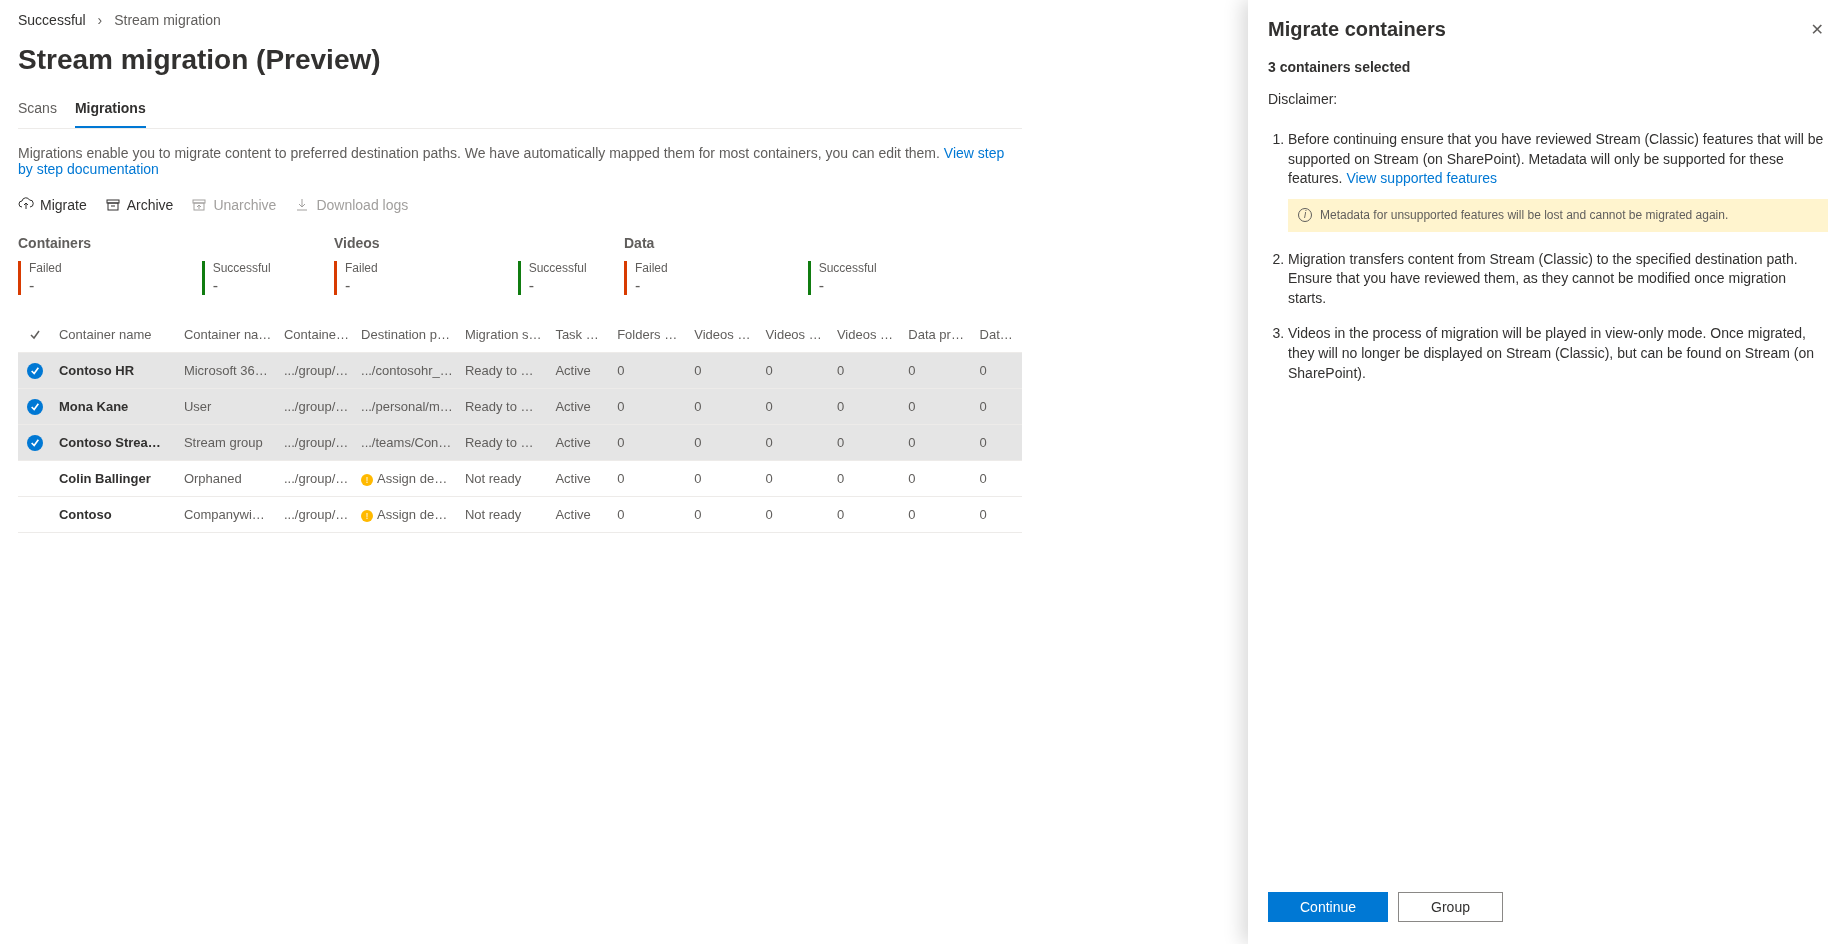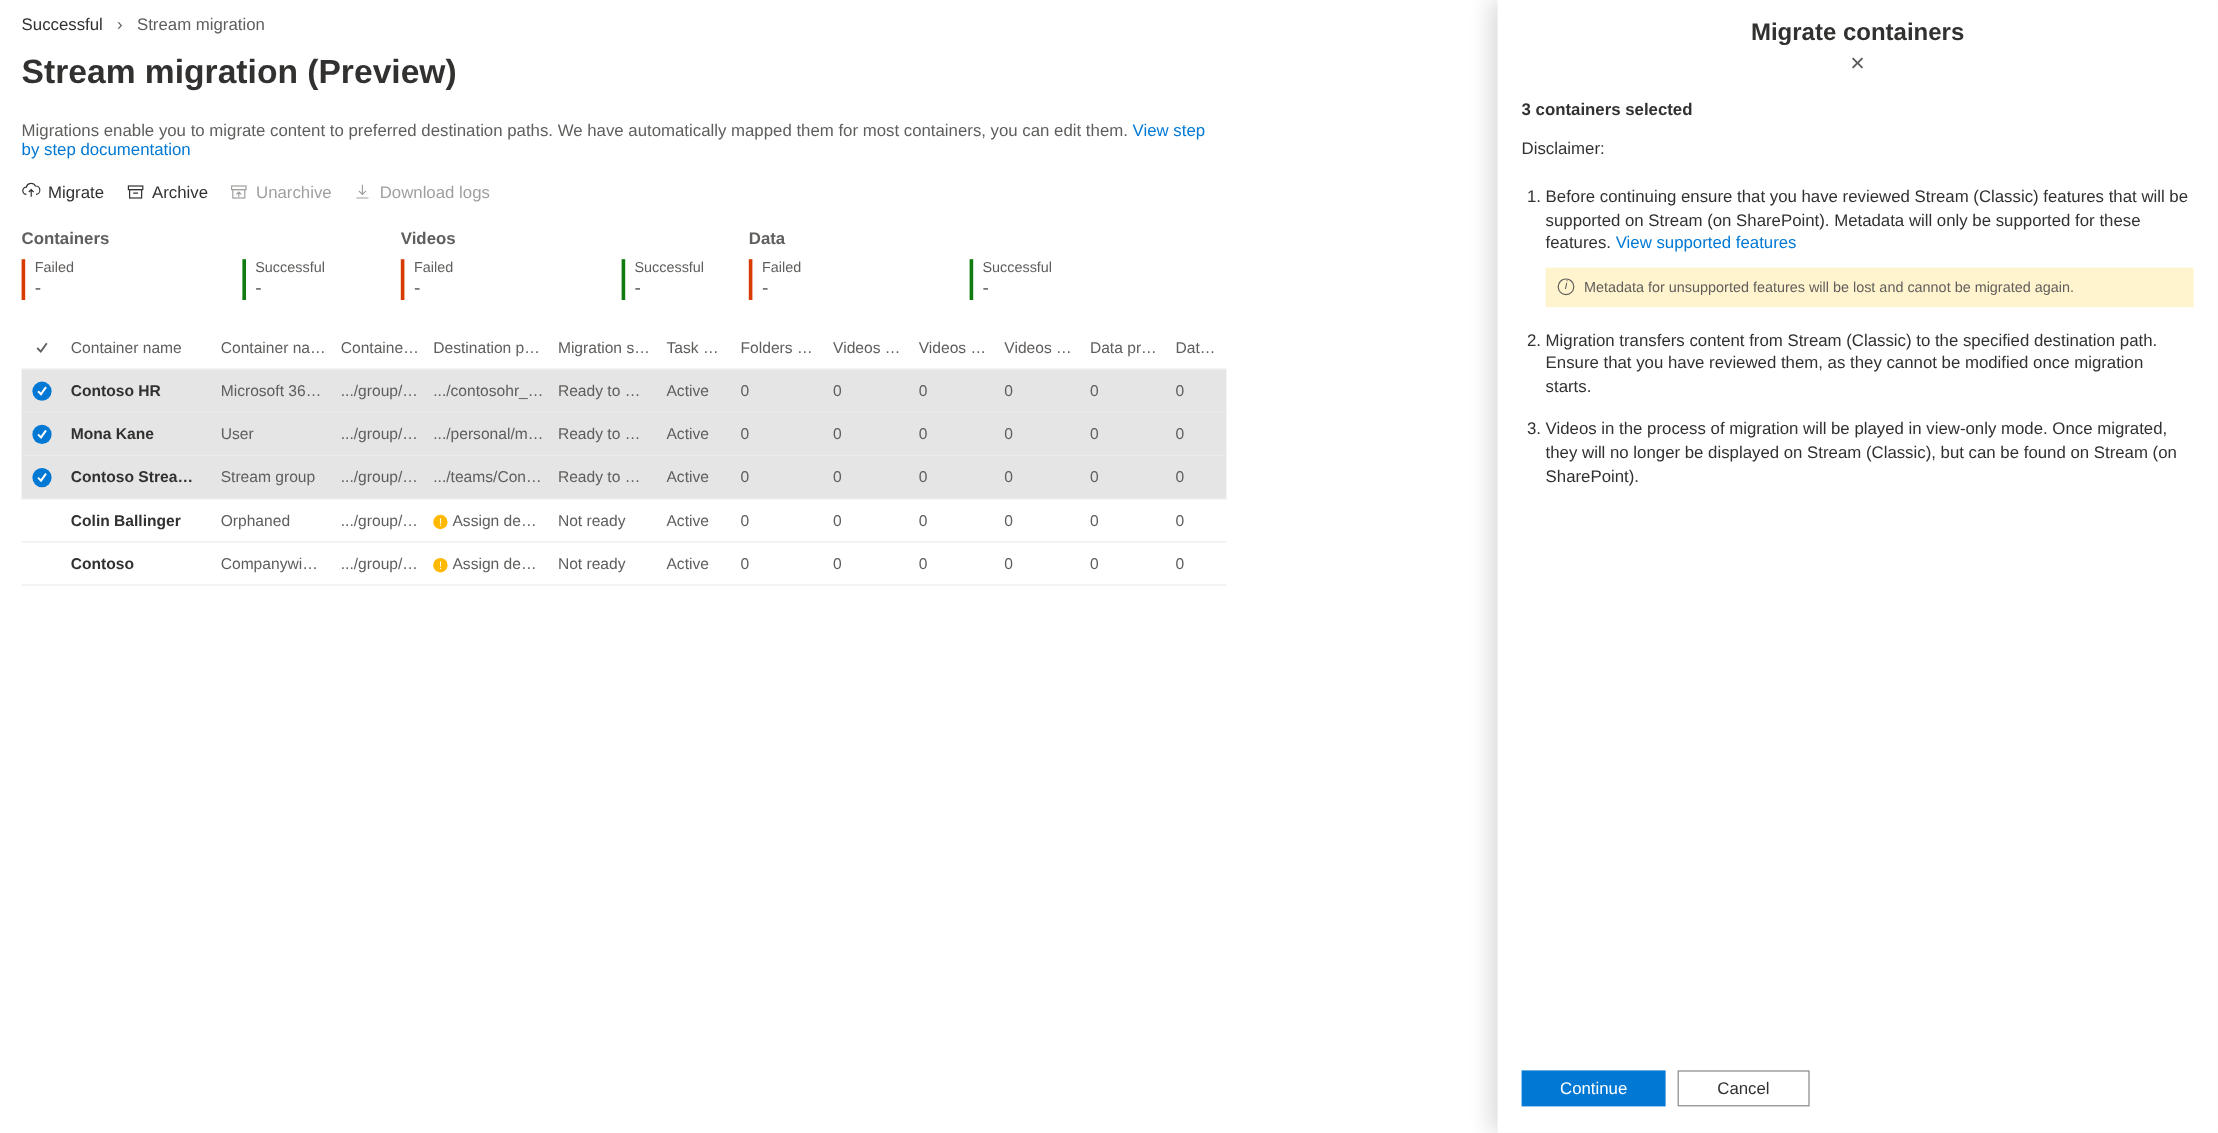--- a/index.html
+++ b/index.html
@@ -58,21 +58,21 @@
 .c-dpath { width: 108px; color: #605e5c; }
 .c-mstat { width: 94px; color: #605e5c; }
 .c-tstat { width: 64px; color: #605e5c; }
 .c-fold { width: 80px; color: #605e5c; }
 .c-num { width: 74px; color: #605e5c; }
 
 .assign { color: #605e5c; }
 .warn-ico { display: inline-block; width: 12px; height: 12px; border-radius: 50%; background: #ffb900; color: #fff; font-size: 9px; line-height: 12px; text-align: center; margin-right: 4px; vertical-align: middle; }
 
 .panel { position: absolute; right: 0; top: 0; width: 600px; height: 944px; background: #fff; box-shadow: -6px 0 18px rgba(0,0,0,0.15); padding: 16px 20px; display: flex; flex-direction: column; }
-.panel-header { display: flex; justify-content: space-between; align-items: center; margin-bottom: 16px; flex-direction: column; }
+.panel-header { display: flex; justify-content: space-between; align-items: center; margin-bottom: 16px; }
 .panel-title { font-size: 20px; font-weight: 600; }
 .close-btn { font-size: 16px; color: #605e5c; cursor: pointer; background: none; border: none; padding: 4px; }
 
 .panel-sub { font-weight: 600; margin-bottom: 16px; }
 .panel-sec { font-weight: 400; margin-bottom: 23px; }
 .panel ol { padding-left: 20px; }
 .panel ol li { margin-bottom: 16px; font-size: 14px; line-height: 1.4; }
 .panel a { color: #0078d4; text-decoration: none; }
 
 .info-bar { background: #fff4ce; padding: 8px 10px; font-size: 12px; color: #605e5c; margin: 10px 0 18px 0; display: flex; align-items: center; gap: 8px; }
@@ -89,20 +89,24 @@
 <div class="page">
   <div class="main">
     <div class="breadcrumb">
       <span>Successful</span>
       <span class="sep">›</span>
       <span class="current">Stream migration</span>
     </div>
 
     <h1 class="page-title">Stream migration (Preview)</h1>
 
+    <div class="tabs">
+      <div class="tab">Scans</div>
+      <div class="tab active">Migrations</div>
+    </div>
 
     <div class="description">
       <span>Migrations enable you to migrate content to preferred destination paths. We have automatically mapped them for most containers, you can edit them. </span><a href="#">View step by step documentation</a>
     </div>
 
     <div class="toolbar">
       <button class="toolbar-btn">
         <span class="ico">
             <svg viewBox="0 0 16 16" fill="none" stroke="#323130" stroke-width="1">
               <path d="M4 10a3 3 0 0 1 0-6 4 4 0 0 1 7.5-1A3.5 3.5 0 0 1 12 10"></path>
@@ -314,16 +318,16 @@
         <div class="info-bar">
           <span class="i-ico">i</span>
           <span>Metadata for unsupported features will be lost and cannot be migrated again.</span>
         </div>
       </li>
       <li>Migration transfers content from Stream (Classic) to the specified destination path. Ensure that you have reviewed them, as they cannot be modified once migration starts.</li>
       <li>Videos in the process of migration will be played in view-only mode. Once migrated, they will no longer be displayed on Stream (Classic), but can be found on Stream (on SharePoint).</li>
     </ol>
     <div class="panel-footer">
       <button class="btn btn-primary">Continue</button>
-      <button class="btn btn-default">Cancel</button>
+      <button class="btn btn-default">Group</button>
     </div>
   </div>
 </div>
 
 </body></html>

